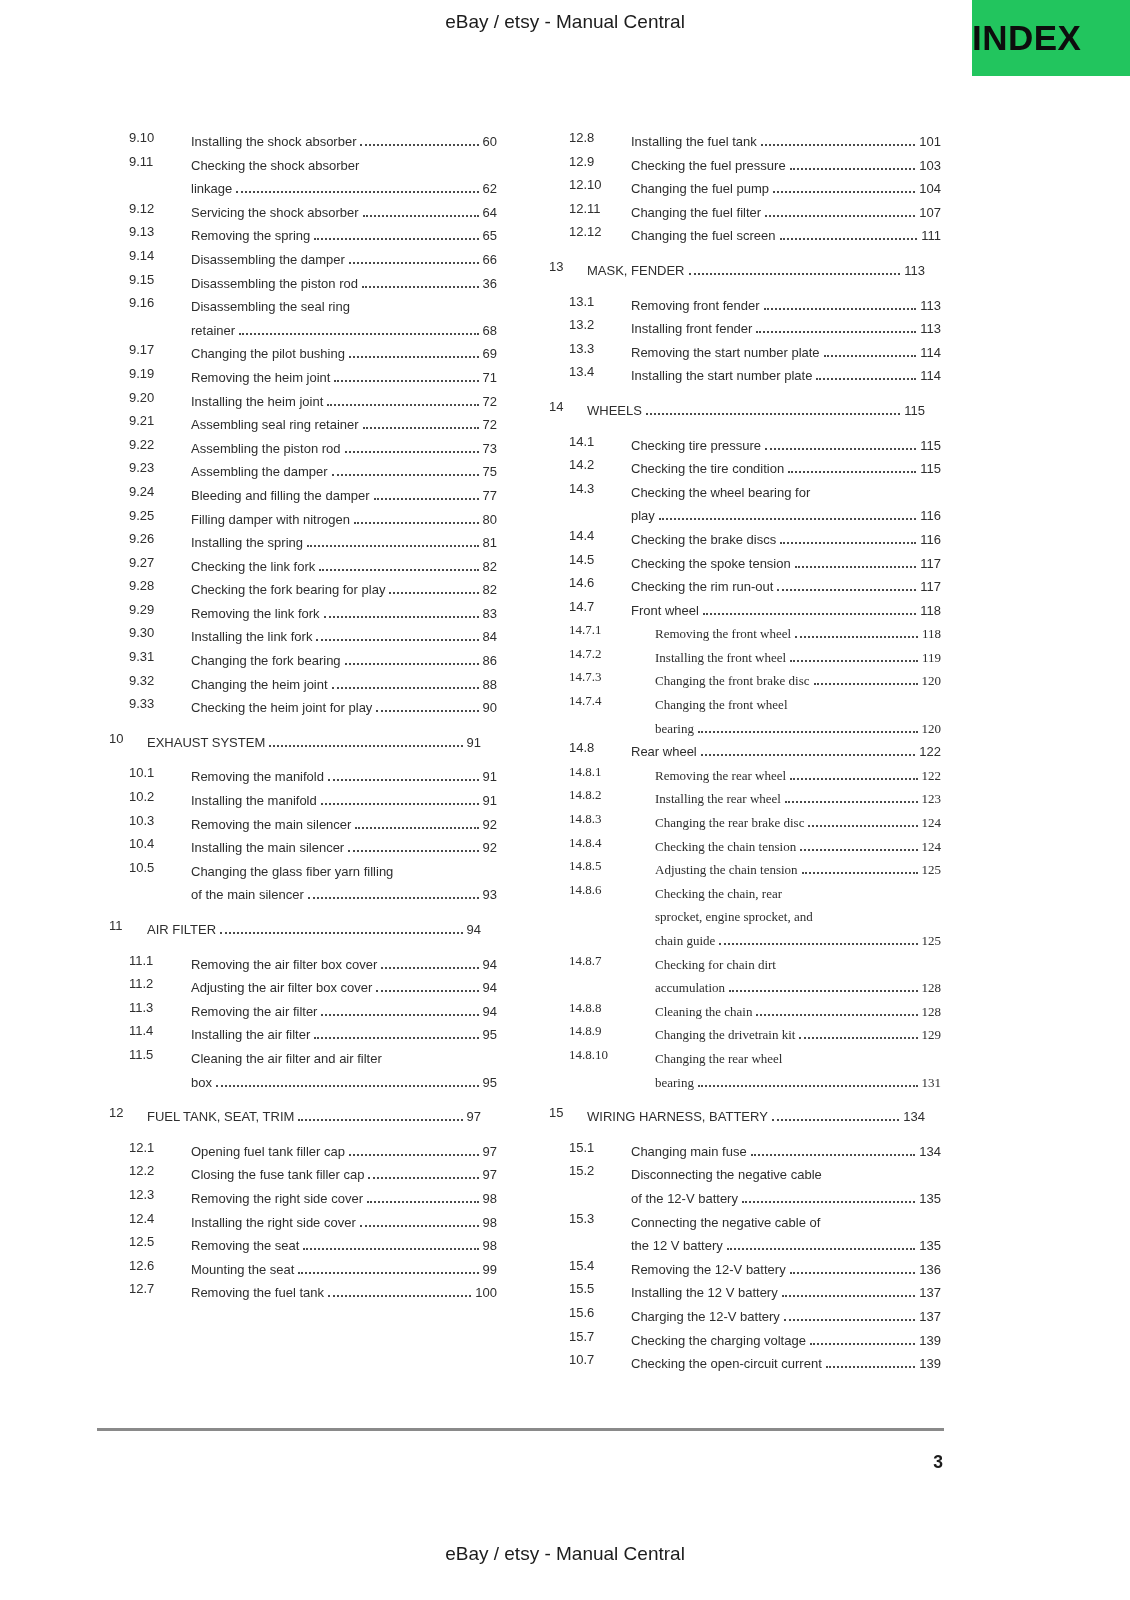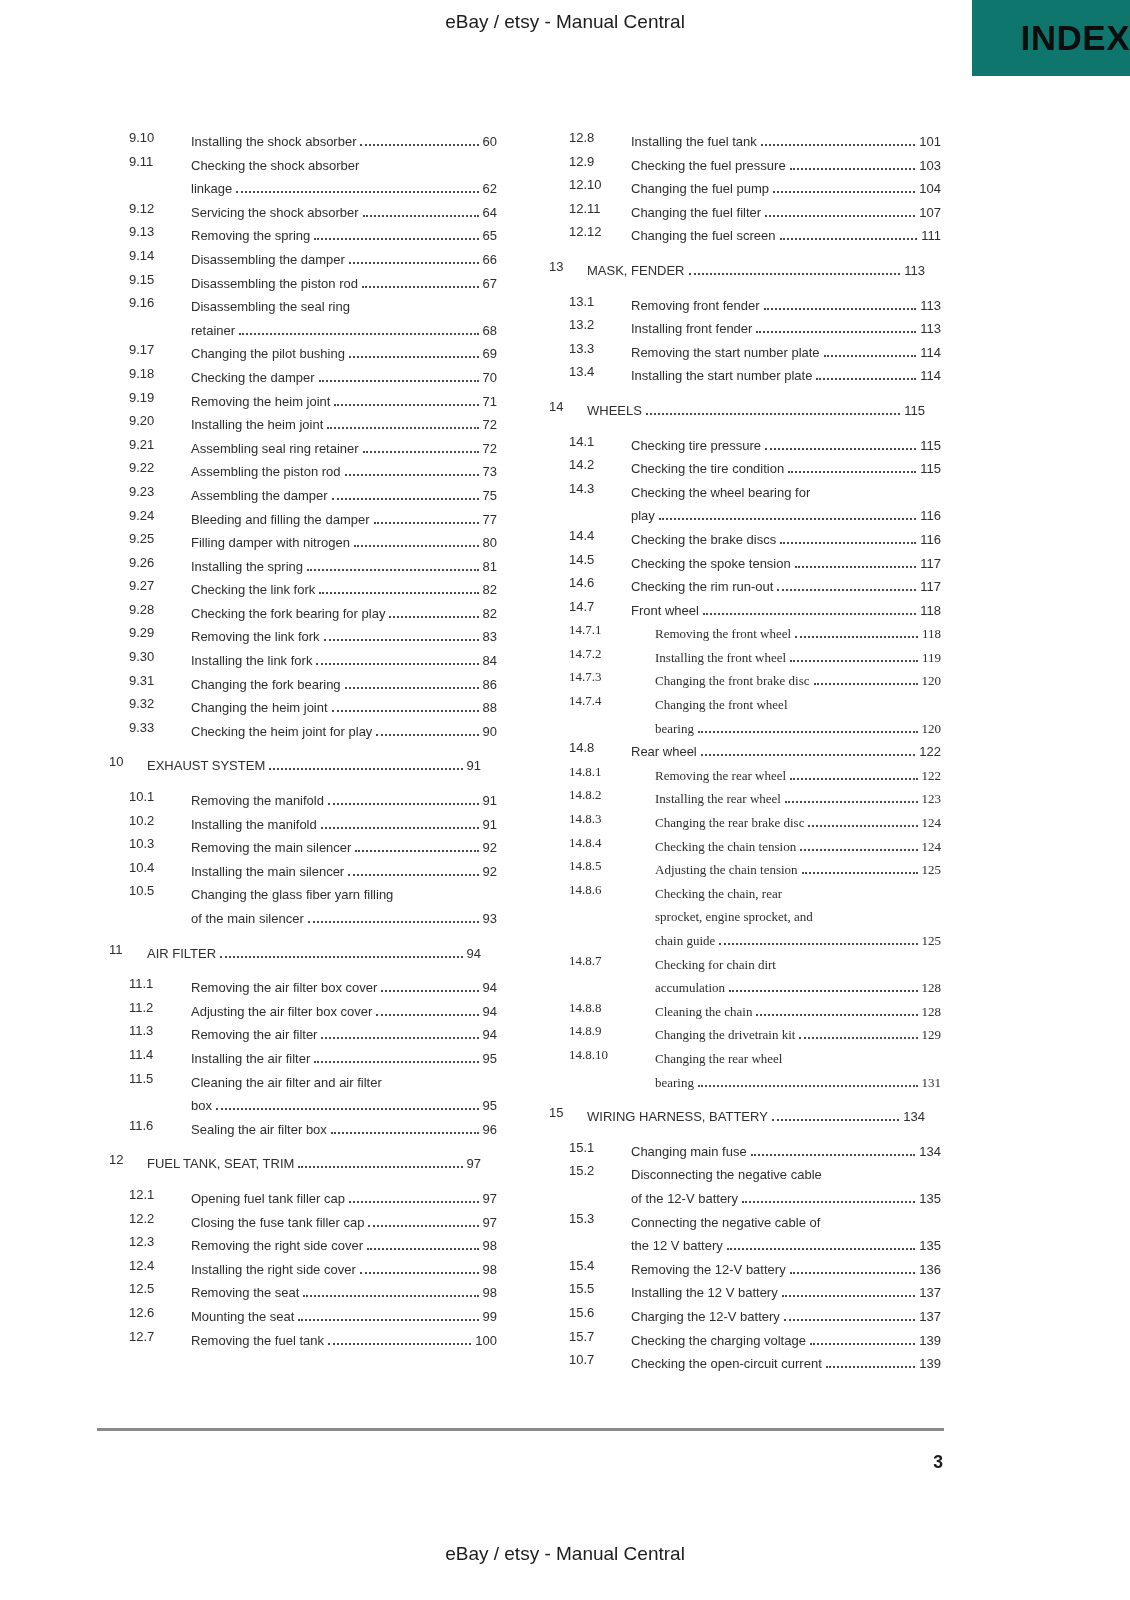--- a/index.html
+++ b/index.html
@@ -9,21 +9,21 @@
     font-family:"Liberation Sans", sans-serif;
     color:#2e2e2e;
   }
   
   .header-title {
     position:absolute; top:11px; left:0; width:1130px;
     text-align:center; font-size:19px; color:#1c1c1c;
   }
   .index-tab {
     position:absolute; top:0; right:0; width:158px; height:76px;
-    background:#0f766e; display:flex; align-items:center; justify-content:flex-end;
+    background:#22c55e; display:flex; align-items:center; justify-content:flex-start;
   }
   .index-tab span {
     font-size:35px; font-weight:bold; color:#0d0d0d; letter-spacing:0.5px;
   }
   
   .col { position:absolute; top:130px; font-size:13px; }
   #col-left  { left:93px;  width:404px; }
   #col-right { left:533px; width:408px; }
   .entry { display:flex; align-items:flex-start; }
   .entry .num { flex:0 0 auto; }
@@ -119,21 +119,21 @@
             <span class="pg">66</span>
           </span>
         </span>
       </div>
       <div class="entry lvl1">
         <span class="num">9.15</span>
         <span class="body">
           <span class="line">
             <span class="txt">Disassembling the piston rod</span>
             <span class="dots"></span>
-            <span class="pg">67</span>
+            <span class="pg">36</span>
           </span>
         </span>
       </div>
       <div class="entry lvl1">
         <span class="num">9.16</span>
         <span class="body">
           <span class="line">
             <span class="txt">Disassembling the seal ring</span>
           </span>
           <span class="line">
@@ -143,30 +143,20 @@
           </span>
         </span>
       </div>
       <div class="entry lvl1">
         <span class="num">9.17</span>
         <span class="body">
           <span class="line">
             <span class="txt">Changing the pilot bushing</span>
             <span class="dots"></span>
             <span class="pg">69</span>
-          </span>
-        </span>
-      </div>
-      <div class="entry lvl1">
-        <span class="num">9.18</span>
-        <span class="body">
-          <span class="line">
-            <span class="txt">Checking the damper</span>
-            <span class="dots"></span>
-            <span class="pg">70</span>
           </span>
         </span>
       </div>
       <div class="entry lvl1">
         <span class="num">9.19</span>
         <span class="body">
           <span class="line">
             <span class="txt">Removing the heim joint</span>
             <span class="dots"></span>
             <span class="pg">71</span>
@@ -429,30 +419,20 @@
       <div class="entry lvl1">
         <span class="num">11.5</span>
         <span class="body">
           <span class="line">
             <span class="txt">Cleaning the air filter and air filter</span>
           </span>
           <span class="line">
             <span class="txt">box</span>
             <span class="dots"></span>
             <span class="pg">95</span>
-          </span>
-        </span>
-      </div>
-      <div class="entry lvl1">
-        <span class="num">11.6</span>
-        <span class="body">
-          <span class="line">
-            <span class="txt">Sealing the air filter box</span>
-            <span class="dots"></span>
-            <span class="pg">96</span>
           </span>
         </span>
       </div>
       <div class="entry lvl0">
         <span class="num">12</span>
         <span class="body">
           <span class="line">
             <span class="txt">FUEL TANK, SEAT, TRIM</span>
             <span class="dots"></span>
             <span class="pg">97</span>

